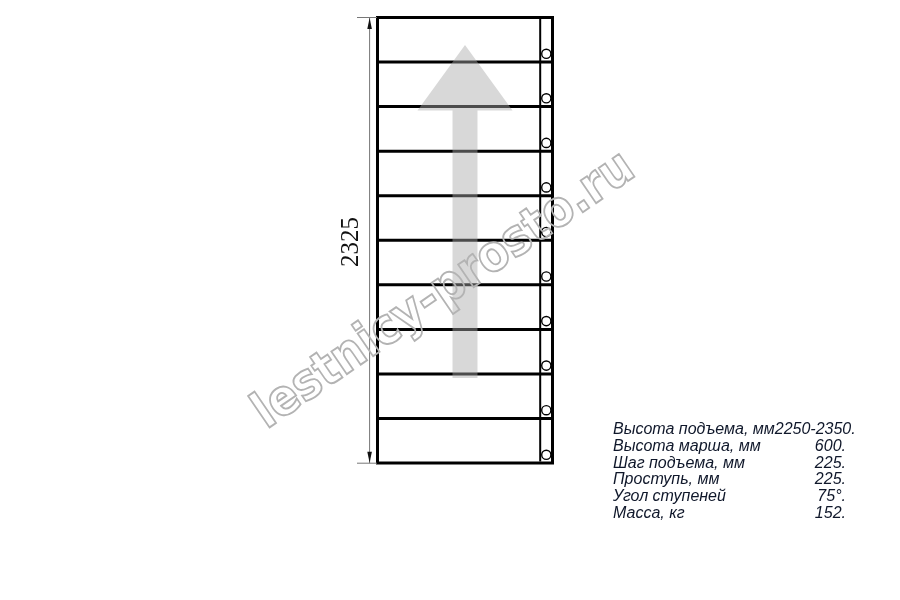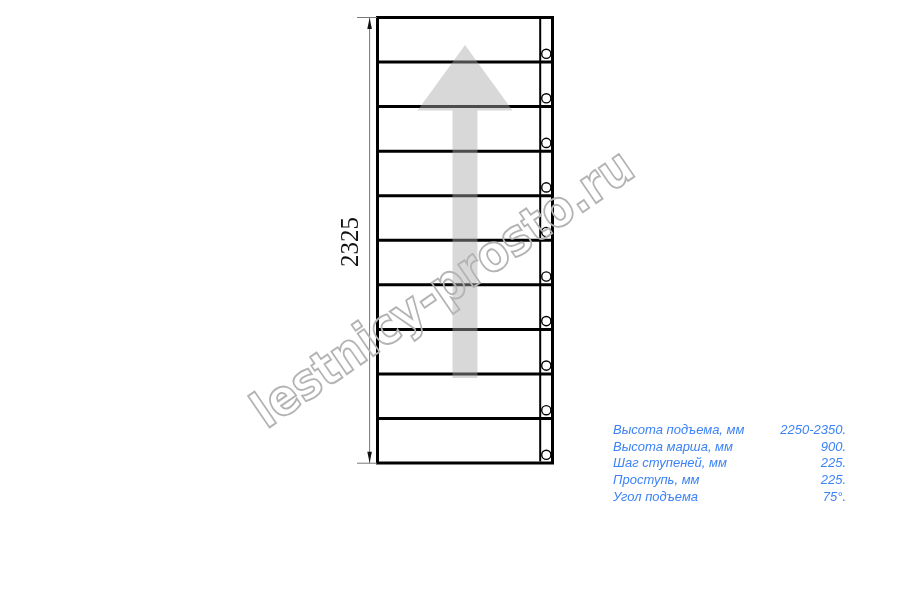--- a/index.html
+++ b/index.html
@@ -34,22 +34,22 @@
     fill: none;
     stroke: #b3b3b3;
     stroke-width: 1.9px;
   }
   .specs {
     position: absolute;
     left: 613px;
     top: 421px;
     width: 233px;
     font-style: italic;
-    font-size: 13px;
-    color: #3b82f6;
+    font-size: 16px;
+    color: #0f172a;
   }
   .spec-row {
     display: flex;
     justify-content: space-between;
     align-items: center;
     height: 16.7px;
     white-space: nowrap;
   }
   .spec-value {
   }
@@ -105,29 +105,33 @@
     <text class="watermark-text" transform="translate(452,302) rotate(-34.5)" text-anchor="middle" textLength="450" lengthAdjust="spacingAndGlyphs">lestnicy-prosto.ru</text>
   </svg>
 
   <div class="specs">
     <div class="spec-row">
       <span class="spec-label">Высота подъема, мм</span>
       <span class="spec-value">2250-2350.</span>
     </div>
     <div class="spec-row">
       <span class="spec-label">Высота марша, мм</span>
-      <span class="spec-value">900.</span>
+      <span class="spec-value">600.</span>
     </div>
     <div class="spec-row">
-      <span class="spec-label">Шаг ступеней, мм</span>
+      <span class="spec-label">Шаг подъема, мм</span>
       <span class="spec-value">225.</span>
     </div>
     <div class="spec-row">
       <span class="spec-label">Проступь, мм</span>
       <span class="spec-value">225.</span>
     </div>
     <div class="spec-row">
-      <span class="spec-label">Угол подъема</span>
+      <span class="spec-label">Угол ступеней</span>
       <span class="spec-value">75°.</span>
+    </div>
+    <div class="spec-row">
+      <span class="spec-label">Масса, кг</span>
+      <span class="spec-value">152.</span>
     </div>
   </div>
 
 </div>
 
 </body></html>

